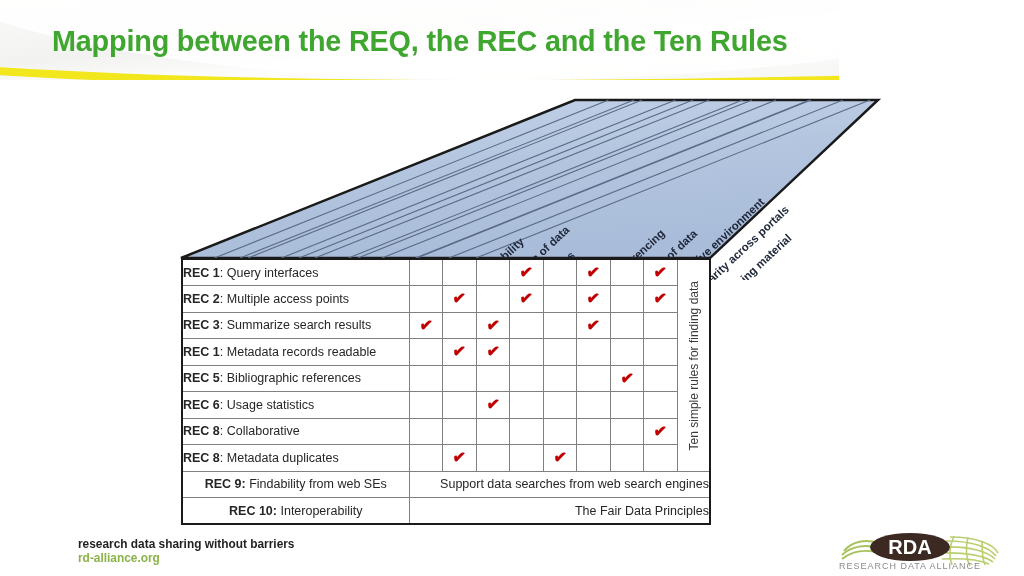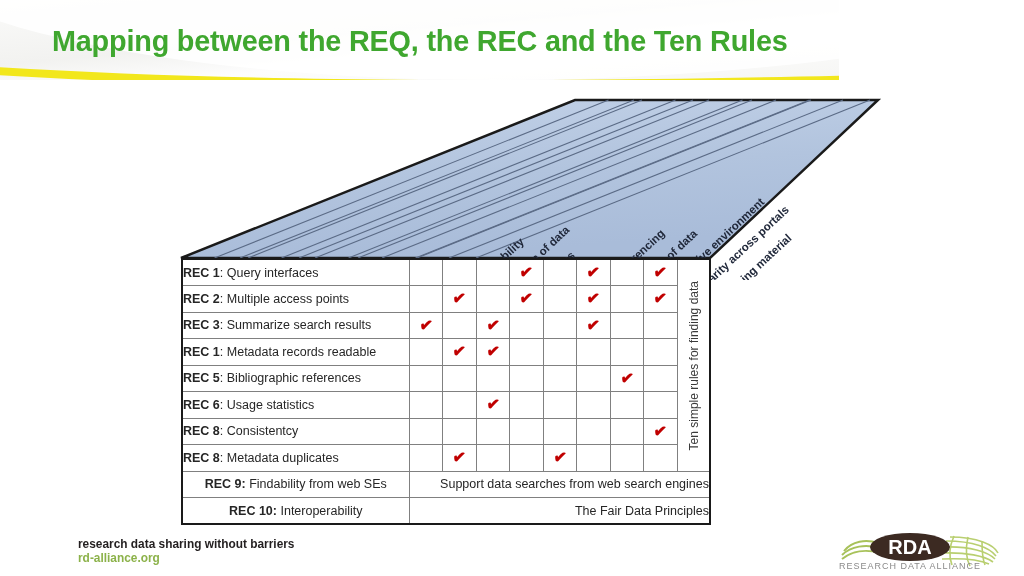--- a/index.html
+++ b/index.html
@@ -310,21 +310,21 @@
         <td class="cell"></td>
         <td class="cell check"><span>✔</span></td>
         <td class="cell"></td>
         <td class="cell"></td>
         <td class="cell"></td>
         <td class="cell"></td>
         <td class="cell"></td>
       </tr>
 
       <tr>
-        <td class="rec-label"><b>REC 8</b><span>: </span><span>Consistentcy</span></td>
+        <td class="rec-label"><b>REC 8</b><span>: </span><span>Collaborative</span></td>
         <td class="cell thick-left"></td>
         <td class="cell"></td>
         <td class="cell"></td>
         <td class="cell"></td>
         <td class="cell"></td>
         <td class="cell"></td>
         <td class="cell"></td>
         <td class="cell check"><span>✔</span></td>
       </tr>
 

